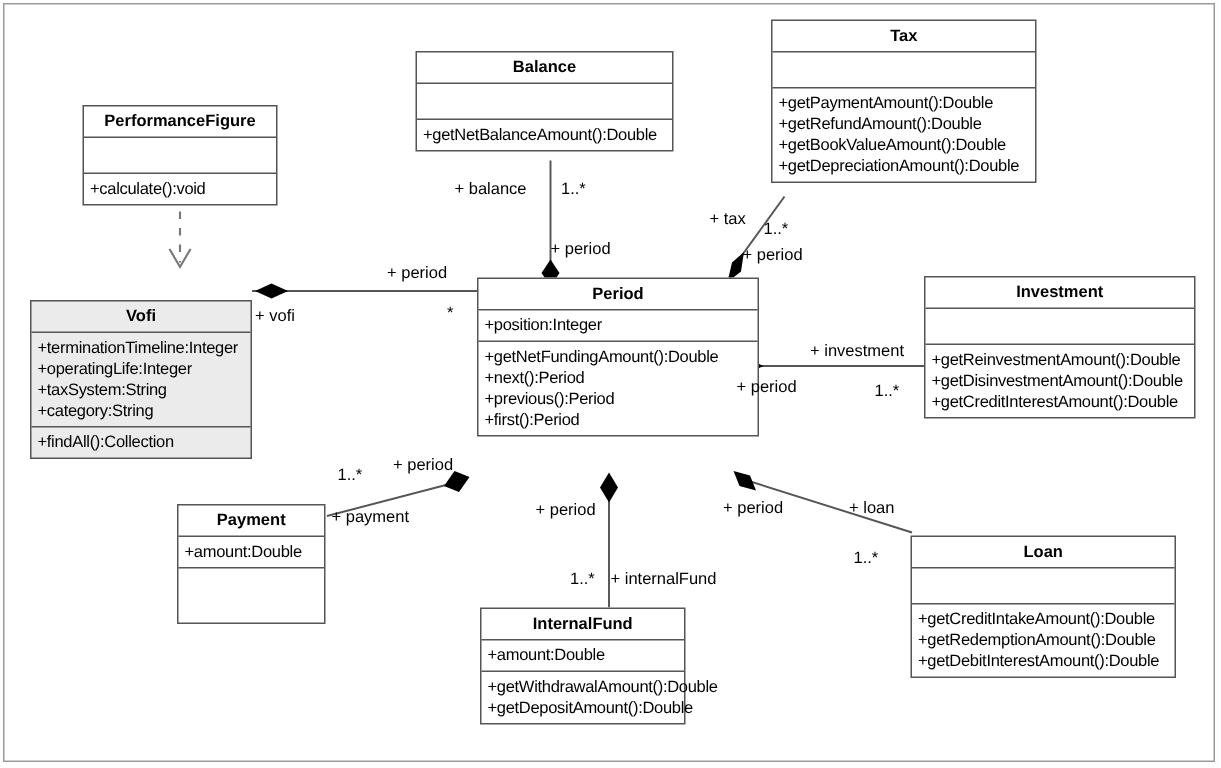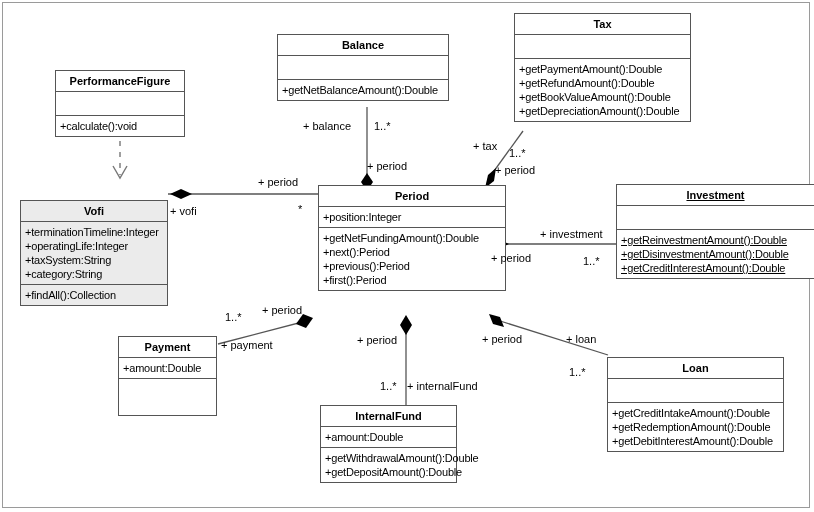--- a/index.html
+++ b/index.html
@@ -189,21 +189,21 @@
     </div>
     <div class="cls-sep"></div>
     <div class="cls-compartment">
       <div class="member">+getNetFundingAmount():Double</div>
       <div class="member">+next():Period</div>
       <div class="member">+previous():Period</div>
       <div class="member">+first():Period</div>
     </div>
   </div>
 
-  <div class="uml-class" style="left:616px; top:184px; width:199px;text-decoration:underline;">
+  <div class="uml-class" style="left:616px; top:184px; width:181px;">
     <div class="cls-name">Investment</div>
     <div class="cls-sep"></div>
     <div class="cls-compartment empty"></div>
     <div class="cls-sep"></div>
     <div class="cls-compartment">
       <div class="member">+getReinvestmentAmount():Double</div>
       <div class="member">+getDisinvestmentAmount():Double</div>
       <div class="member">+getCreditInterestAmount():Double</div>
     </div>
   </div>

